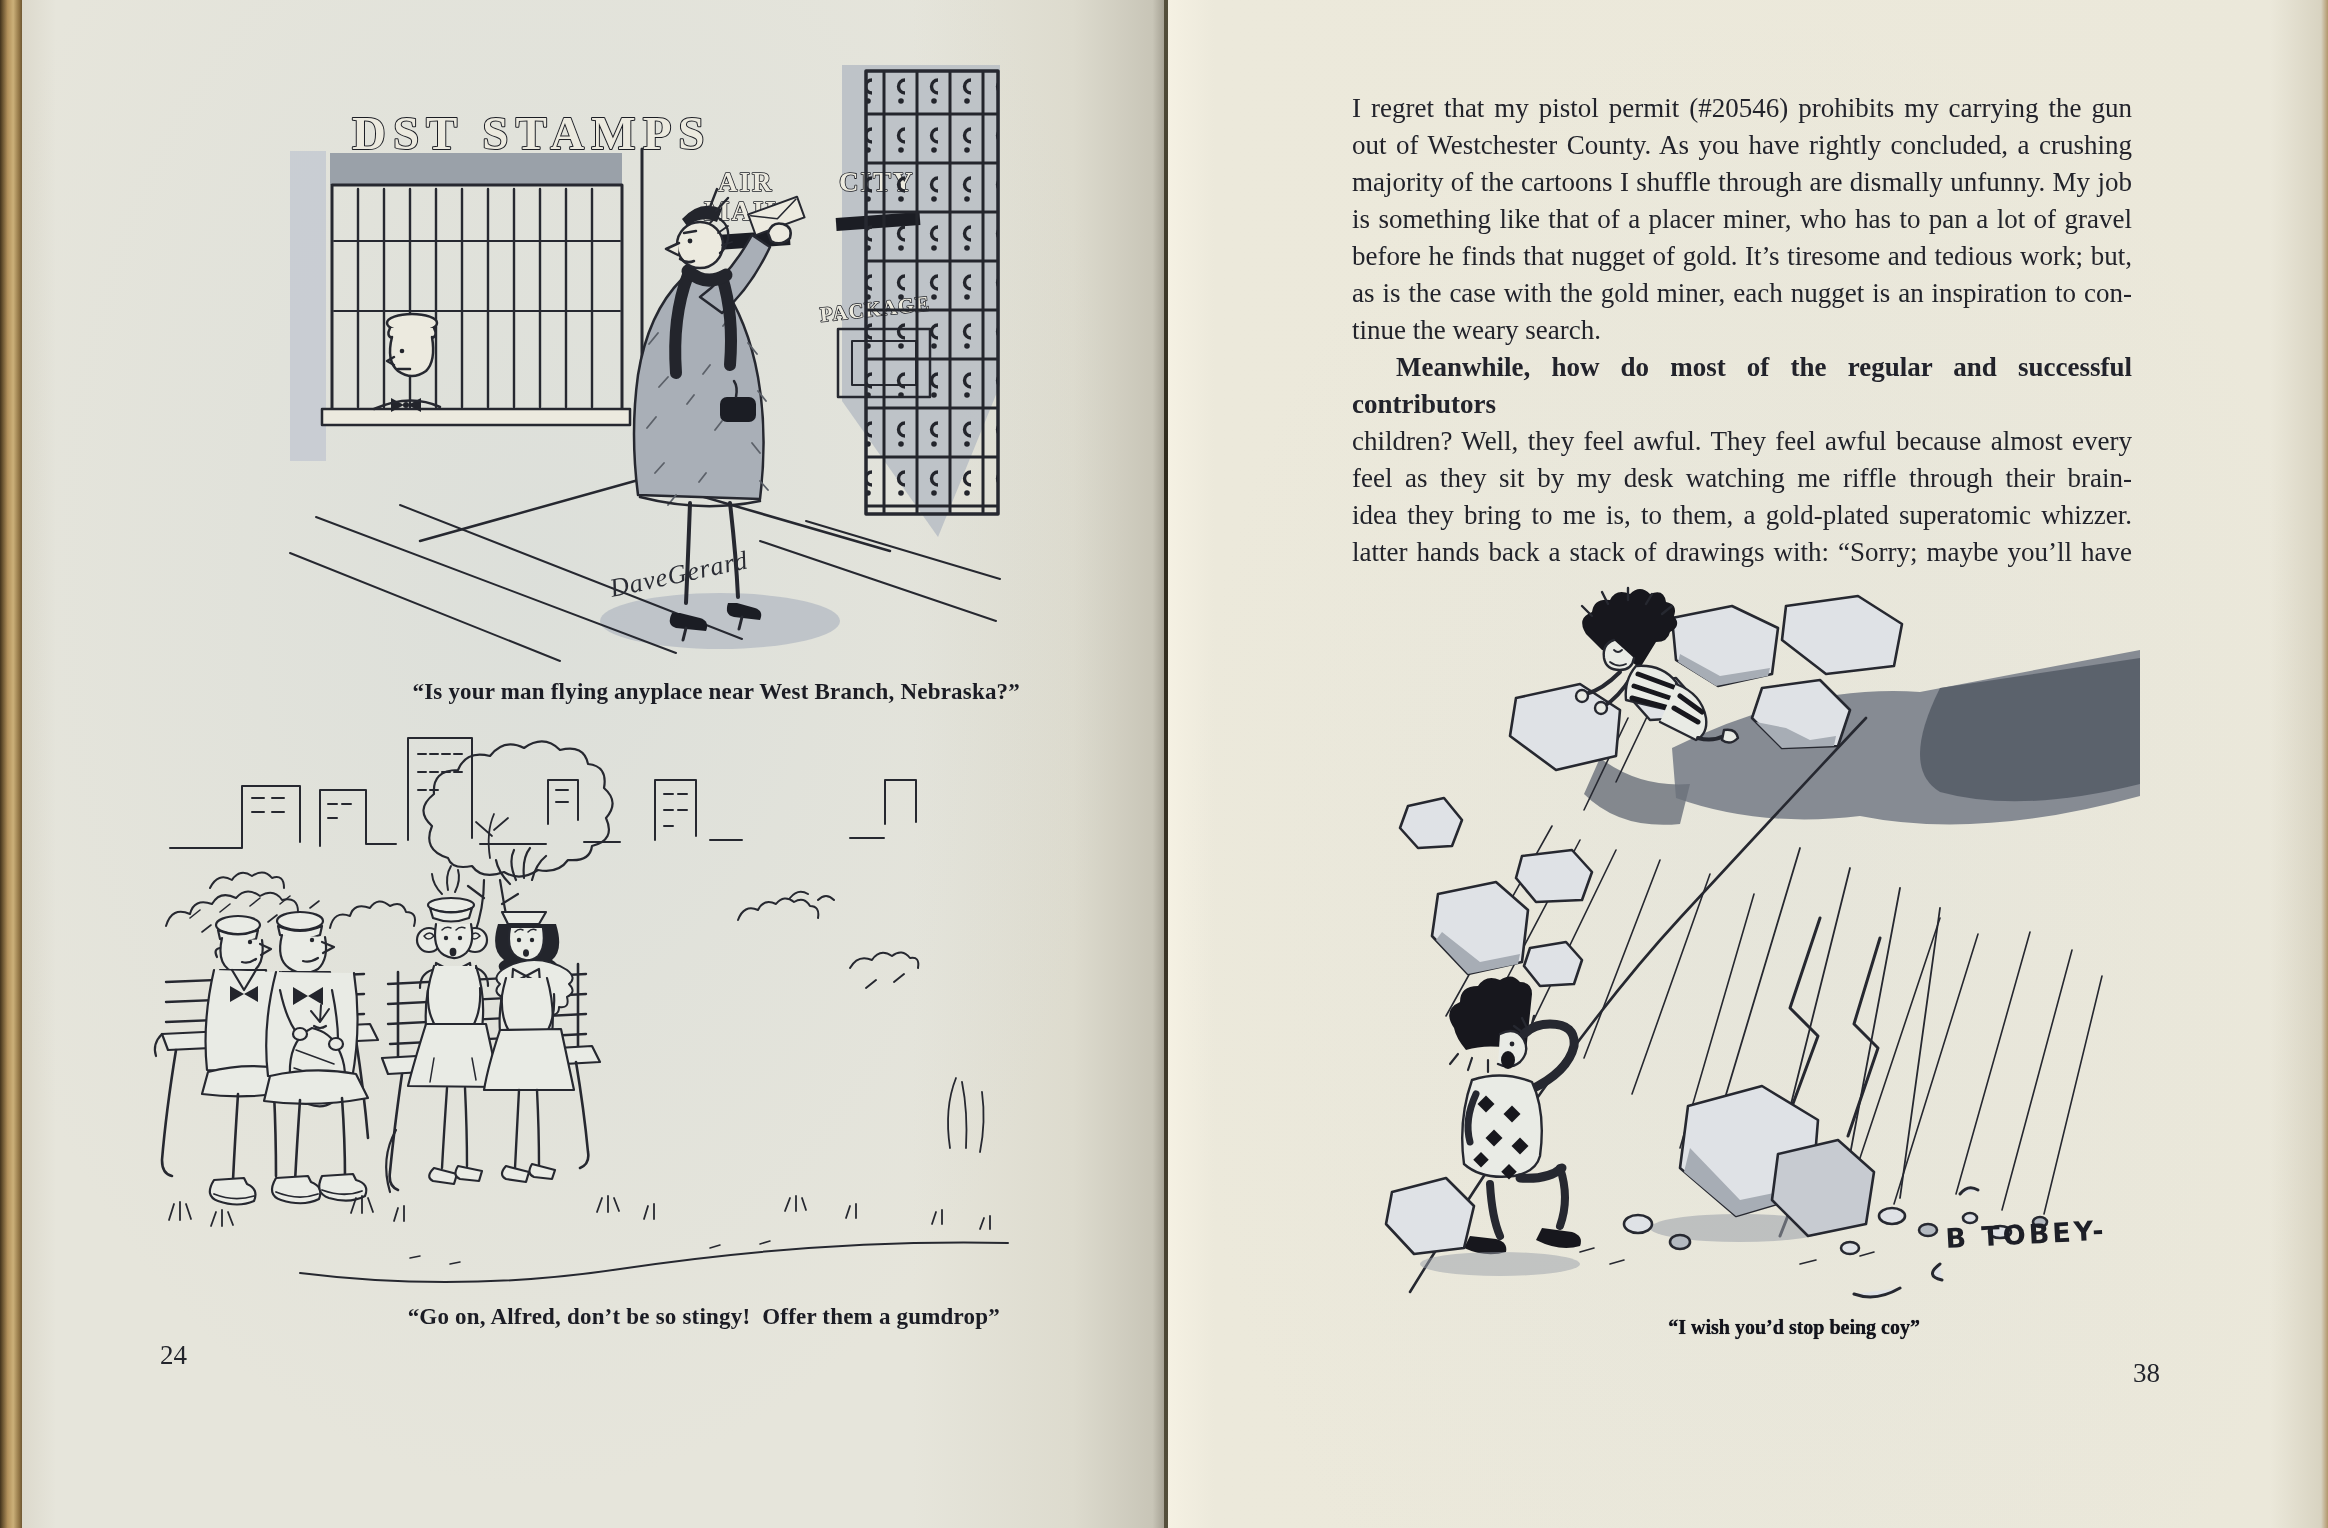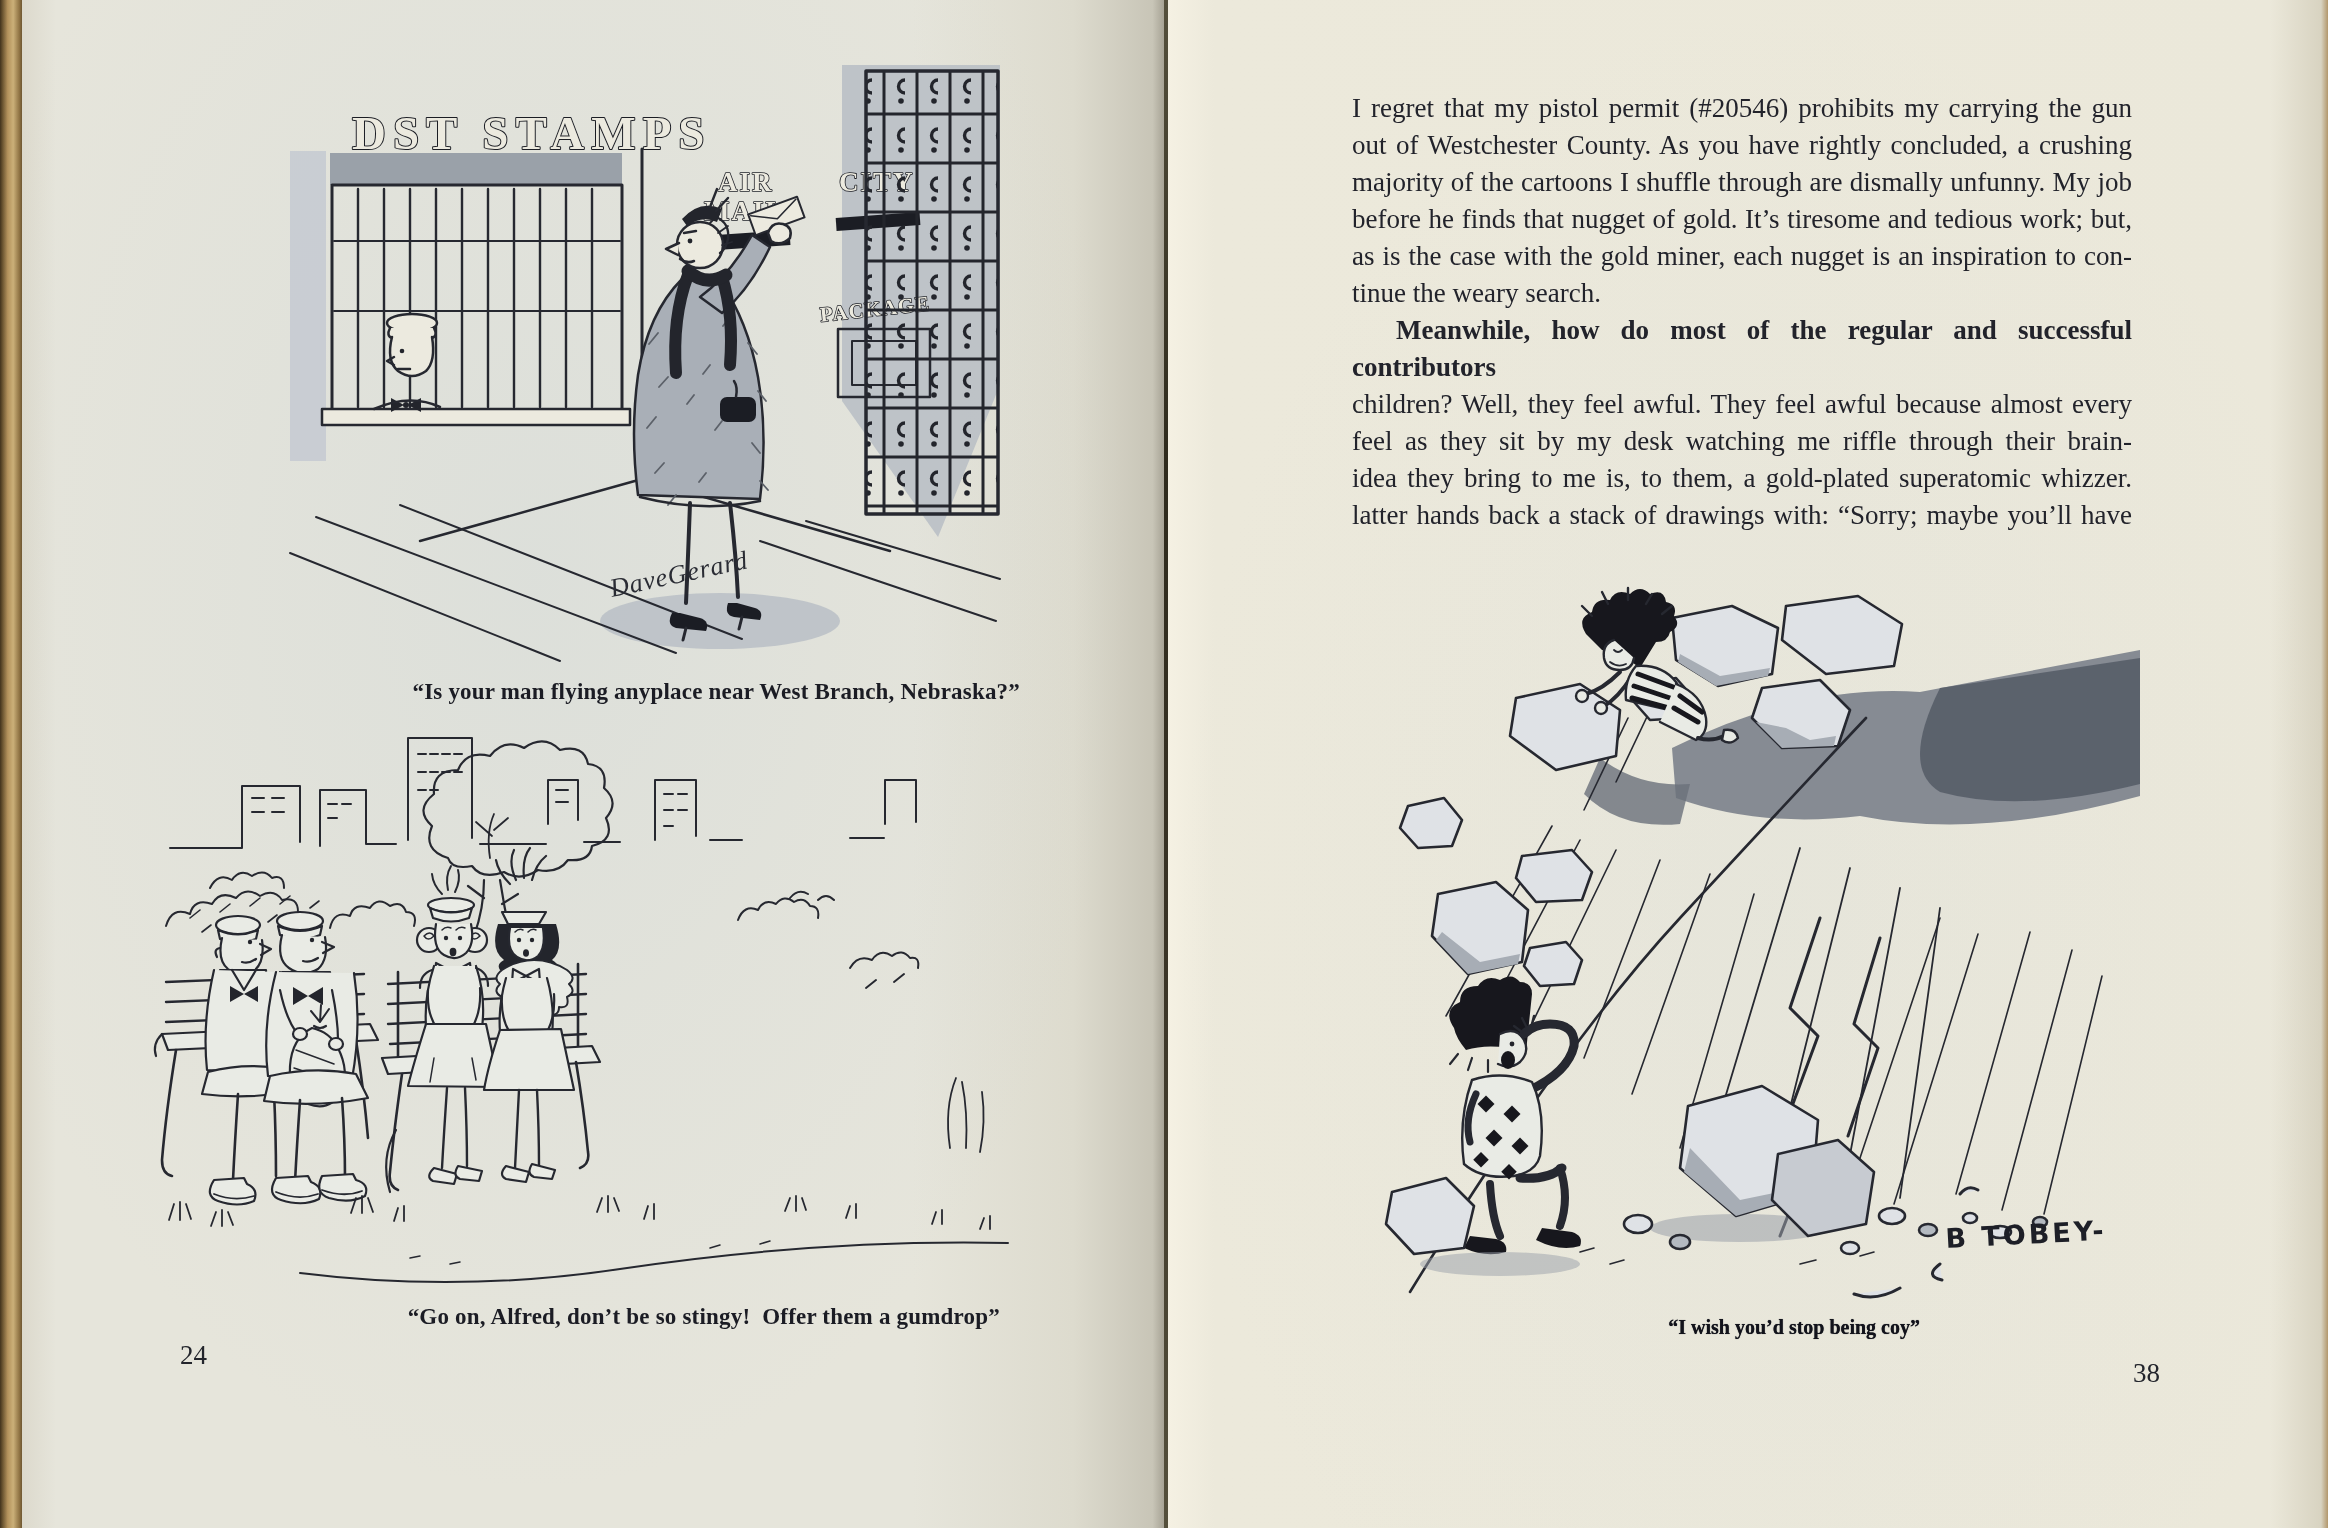--- a/index.html
+++ b/index.html
@@ -270,27 +270,28 @@
     </g>
 
     <g stroke-width="1.8">
       <path d="M24,476 l-5,16 M30,474 v18 M36,476 l5,15 M66,484 l-5,14 M72,482 v16 M78,484 l5,13 M206,470 l-5,15 M212,468 v17 M218,470 l5,14 M248,480 l-4,13 M254,478 v15 M452,470 l-5,14 M458,468 v16 M464,470 l5,13 M498,478 l-4,13 M504,476 v15 M640,470 l-5,13 M646,468 v15 M652,470 l4,12 M700,478 l-4,12 M706,476 v14 M786,484 l-4,12 M792,482 v14 M834,490 l-4,11 M840,488 v13"></path>
       <path d="M150,545 q160,20 320,-4 q200,-30 388,-26" stroke-width="2"></path>
       <path d="M260,530 l10,-2 M300,536 l10,-2 M560,520 l10,-3 M610,516 l10,-3" stroke-width="1.5"></path>
     </g>
   </g>
 </svg>
 <div class="caption cap-lg" style="left:380px;top:1304px;width:620px;">“Go on, Alfred, don’t be so stingy!  Offer them a gumdrop”</div>
-<div class="pagenum" style="left:160px;top:1340px;margin-left:20px;">24</div>
+<div class="pagenum" style="left:160px;top:1340px;">24</div>
 
 <div class="body-text">
   <div class="para endleft">
       <div class="tline">I regret that my pistol permit (#20546) prohibits my carrying the gun</div>
       <div class="tline">out of Westchester County. As you have rightly concluded, a crushing</div>
       <div class="tline">majority of the cartoons I shuffle through are dismally unfunny. My job</div>
+      <div class="tline">is something like that of a placer miner, who has to pan a lot of gravel</div>
       <div class="tline">before he finds that nugget of gold. It’s tiresome and tedious work; but,</div>
       <div class="tline">as is the case with the gold miner, each nugget is an inspiration to con-</div>
       <div class="tline">tinue the weary search.</div>
     </div>
   <div class="para indent">
       <div class="tline">Meanwhile, how do most of the regular and successful contributors</div>
       <div class="tline">children? Well, they feel awful. They feel awful because almost every</div>
       <div class="tline">feel as they sit by my desk watching me riffle through their brain-</div>
       <div class="tline">idea they bring to me is, to them, a gold-plated superatomic whizzer.</div>
       <div class="tline">latter hands back a stack of drawings with: “Sorry; maybe you’ll have</div>

